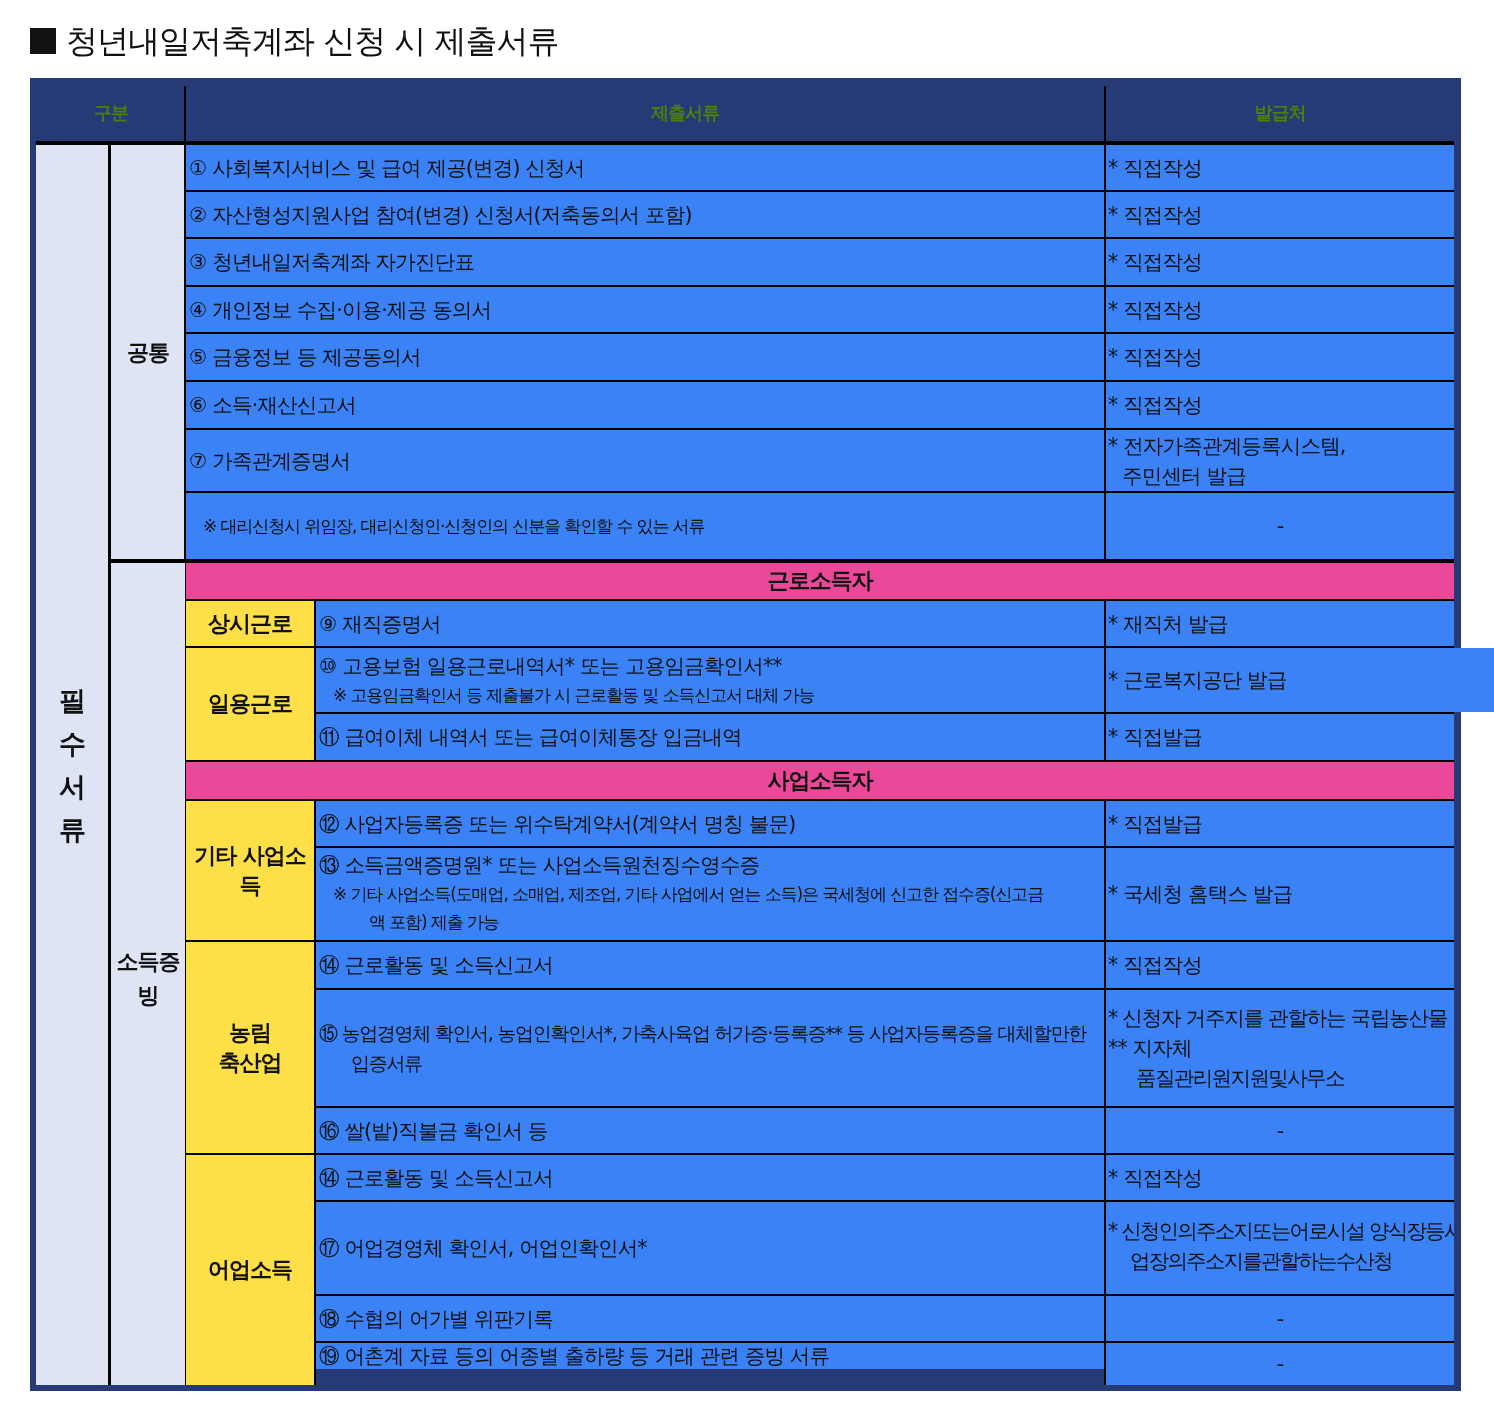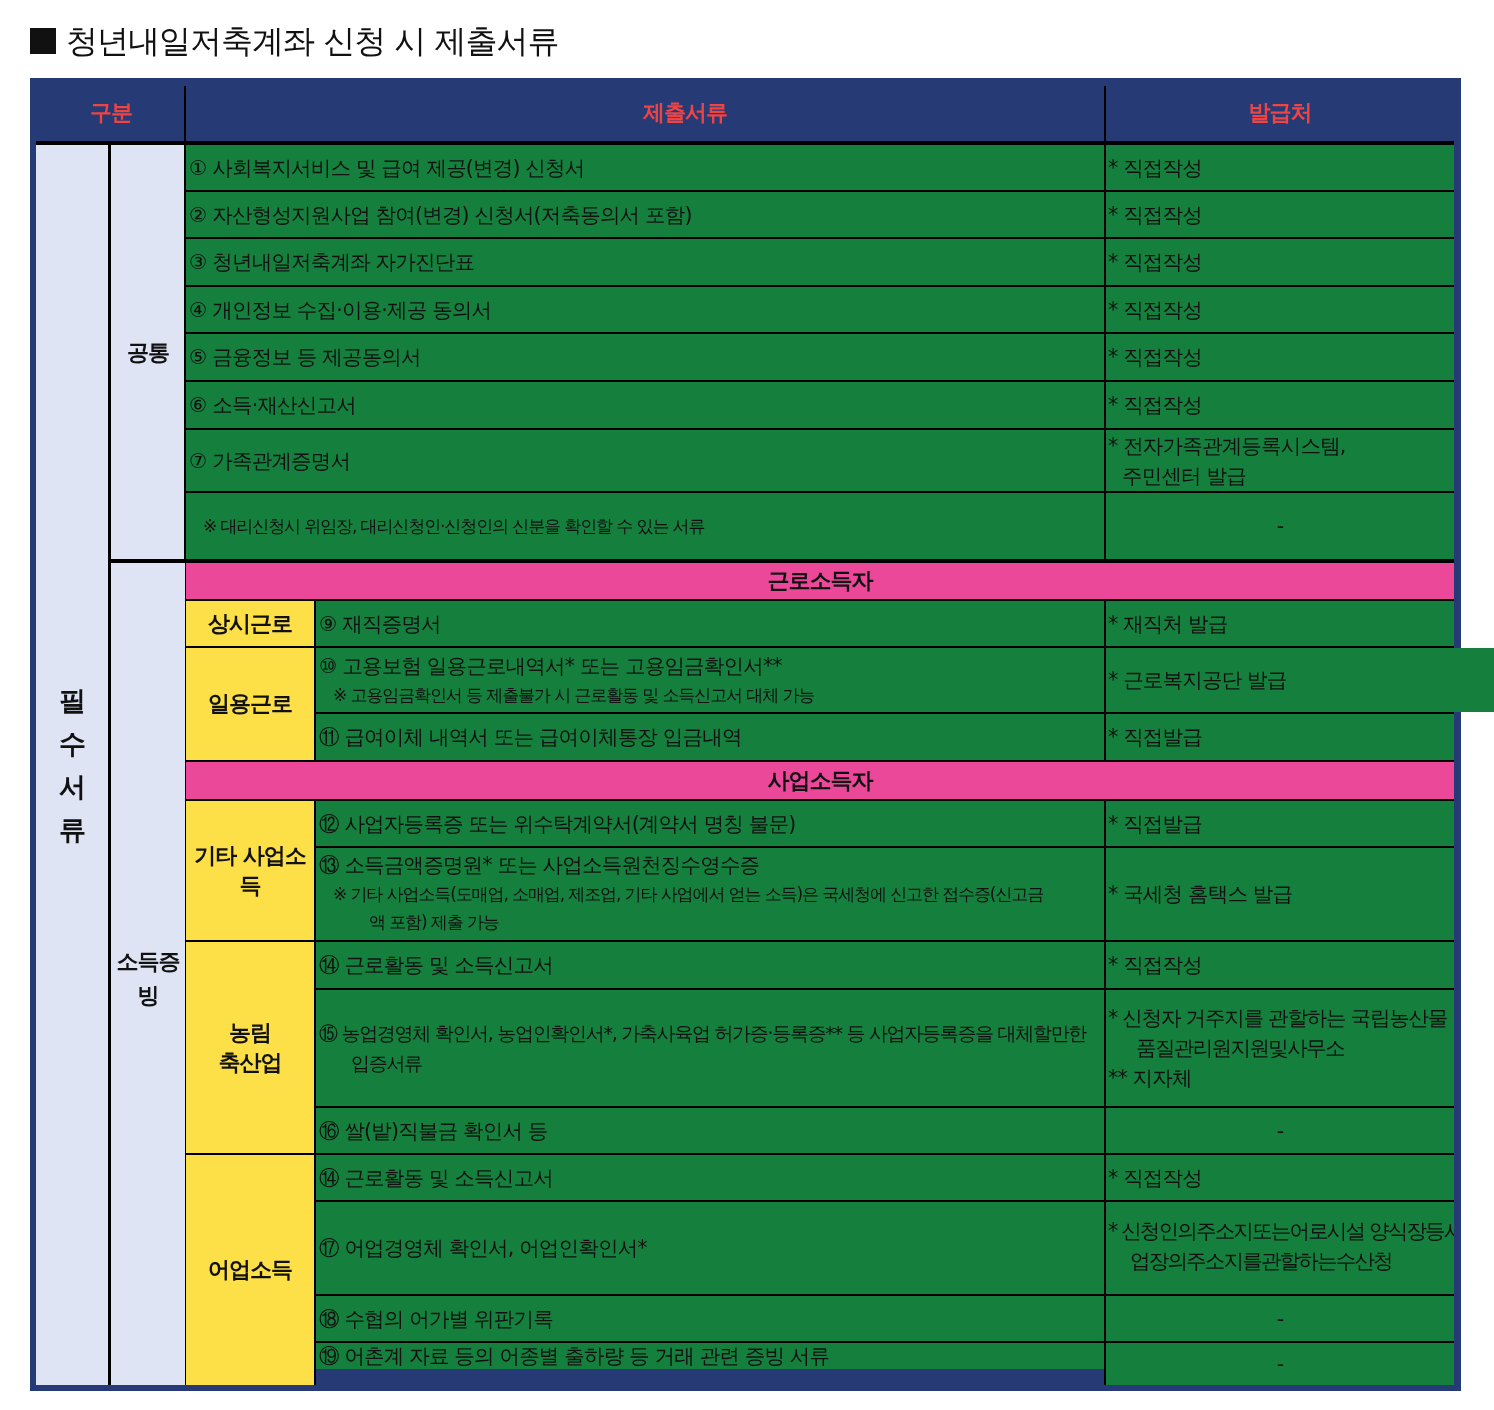--- a/index.html
+++ b/index.html
@@ -5,25 +5,25 @@
   html, body { margin:0; padding:0; background:#ffffff; }
   body { width:1494px; height:1410px; position:relative; overflow:hidden;
          font-family:"DejaVu Sans","Liberation Sans",sans-serif; color:#111; }
   .title { position:absolute; left:30px; top:18px; font-size:32px; line-height:46px;
            letter-spacing:-1px; color:#111; }
   .title .sq { display:inline-block; width:26px; height:26px; background:#111;
                margin-right:10px; vertical-align:-2px; }
   .frame { position:absolute; left:30px; top:78px; width:1431px; height:1313px;
            background:#263a75; }
   .abs { position:absolute; box-sizing:border-box; }
-  .hdr { color:#ef4444; font-weight:bold; font-size:22px; display:flex;
+  .hdr { color:#4d7c0f; font-weight:bold; font-size:18px; display:flex;
          align-items:center; justify-content:center; letter-spacing:-1px; }
   .vline { background:#000; position:absolute; }
   .hline { background:#000; position:absolute; }
-  .cell { position:absolute; box-sizing:border-box; background:#15803d; display:flex;
+  .cell { position:absolute; box-sizing:border-box; background:#3b82f6; display:flex;
           flex-direction:column; justify-content:center; font-size:20.5px;
           letter-spacing:-0.8px; line-height:30px; padding-left:3px; white-space:nowrap; overflow:hidden; }
   .cell .note { font-size:17px; letter-spacing:-1.1px; line-height:28px; padding-left:14px; }
   .cell .note2 { font-size:17px; letter-spacing:-1.1px; line-height:28px; padding-left:50px; }
   .cell.center { align-items:center; padding-left:0; }
   .issuer { padding-left:2px; }
   .issuer .cont { padding-left:14px; }
   .cat { position:absolute; box-sizing:border-box; background:#dfe4f5; display:flex;
          align-items:center; justify-content:center; font-weight:bold; font-size:22px;
          text-align:center; line-height:34px; letter-spacing:-1px; }
@@ -159,22 +159,22 @@
 </div>
 <div class="cell" style="left:316px;top:942px;width:788px;height:46px;">⑭ 근로활동 및 소득신고서</div>
 <div class="cell issuer" style="left:1106px;top:942px;width:348px;height:46px;">* 직접작성</div>
 <div class="hline" style="left:316px;top:988px;width:1138px;height:2px;"></div>
 <div class="cell" style="left:316px;top:990px;width:788px;height:116px;">
   <div style="font-size:19px;letter-spacing:-1.3px;">⑮ 농업경영체 확인서, 농업인확인서*, 가축사육업 허가증·등록증** 등 사업자등록증을 대체할만한</div>
   <div style="font-size:19px;letter-spacing:-1.3px;padding-left:32px;">입증서류</div>
 </div>
 <div class="cell issuer" style="left:1106px;top:990px;width:348px;height:116px;">
   <div style="letter-spacing:-1.2px;">* 신청자 거주지를 관할하는 국립농산물</div>
+  <div>** 지자체</div>
   <div style="padding-left:28px;letter-spacing:-1.6px;">품질관리원지원및사무소</div>
-  <div>** 지자체</div>
 </div>
 <div class="hline" style="left:316px;top:1106px;width:1138px;height:2px;"></div>
 <div class="cell" style="left:316px;top:1108px;width:788px;height:45px;">⑯ 쌀(밭)직불금 확인서 등</div>
 <div class="cell center" style="left:1106px;top:1108px;width:348px;height:45px;">-</div>
 <div class="hline" style="left:186px;top:1153px;width:1268px;height:2px;"></div>
 
 <div class="sub" style="left:186px;top:1155px;width:128px;height:230px;">어업소득</div>
 <div class="cell" style="left:316px;top:1155px;width:788px;height:45px;">⑭ 근로활동 및 소득신고서</div>
 <div class="cell issuer" style="left:1106px;top:1155px;width:348px;height:45px;">* 직접작성</div>
 <div class="hline" style="left:316px;top:1200px;width:1138px;height:2px;"></div>

